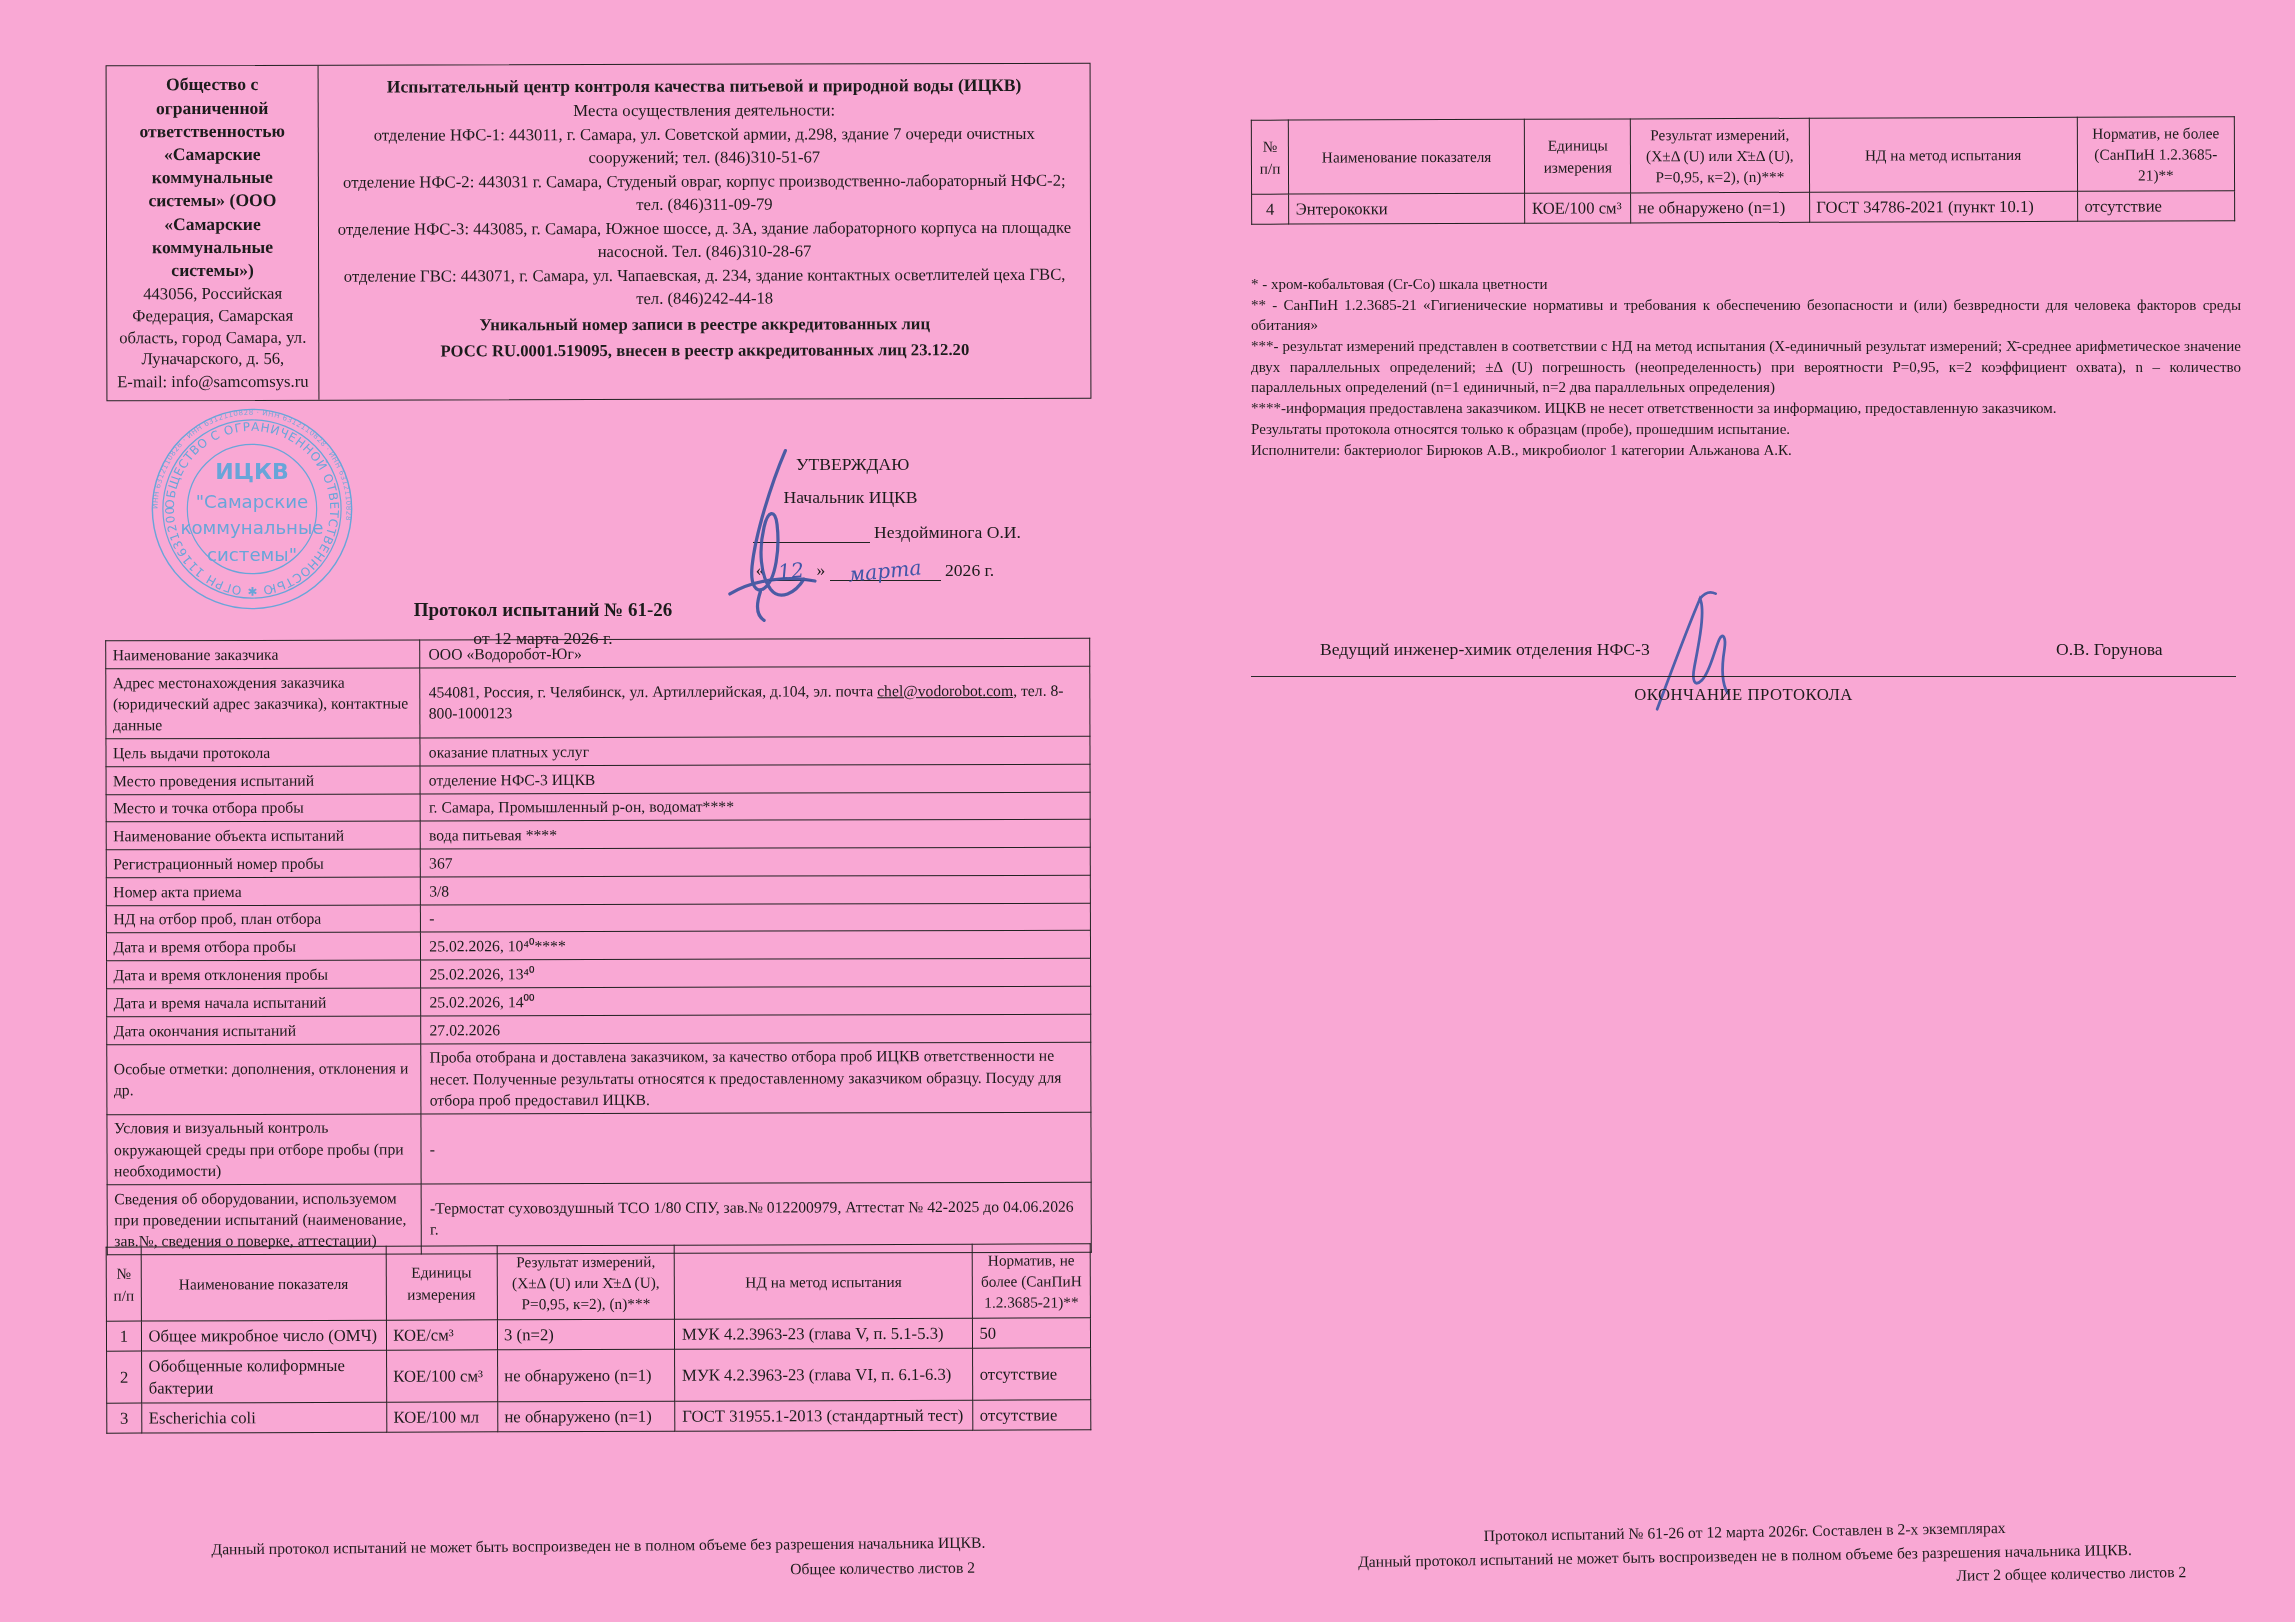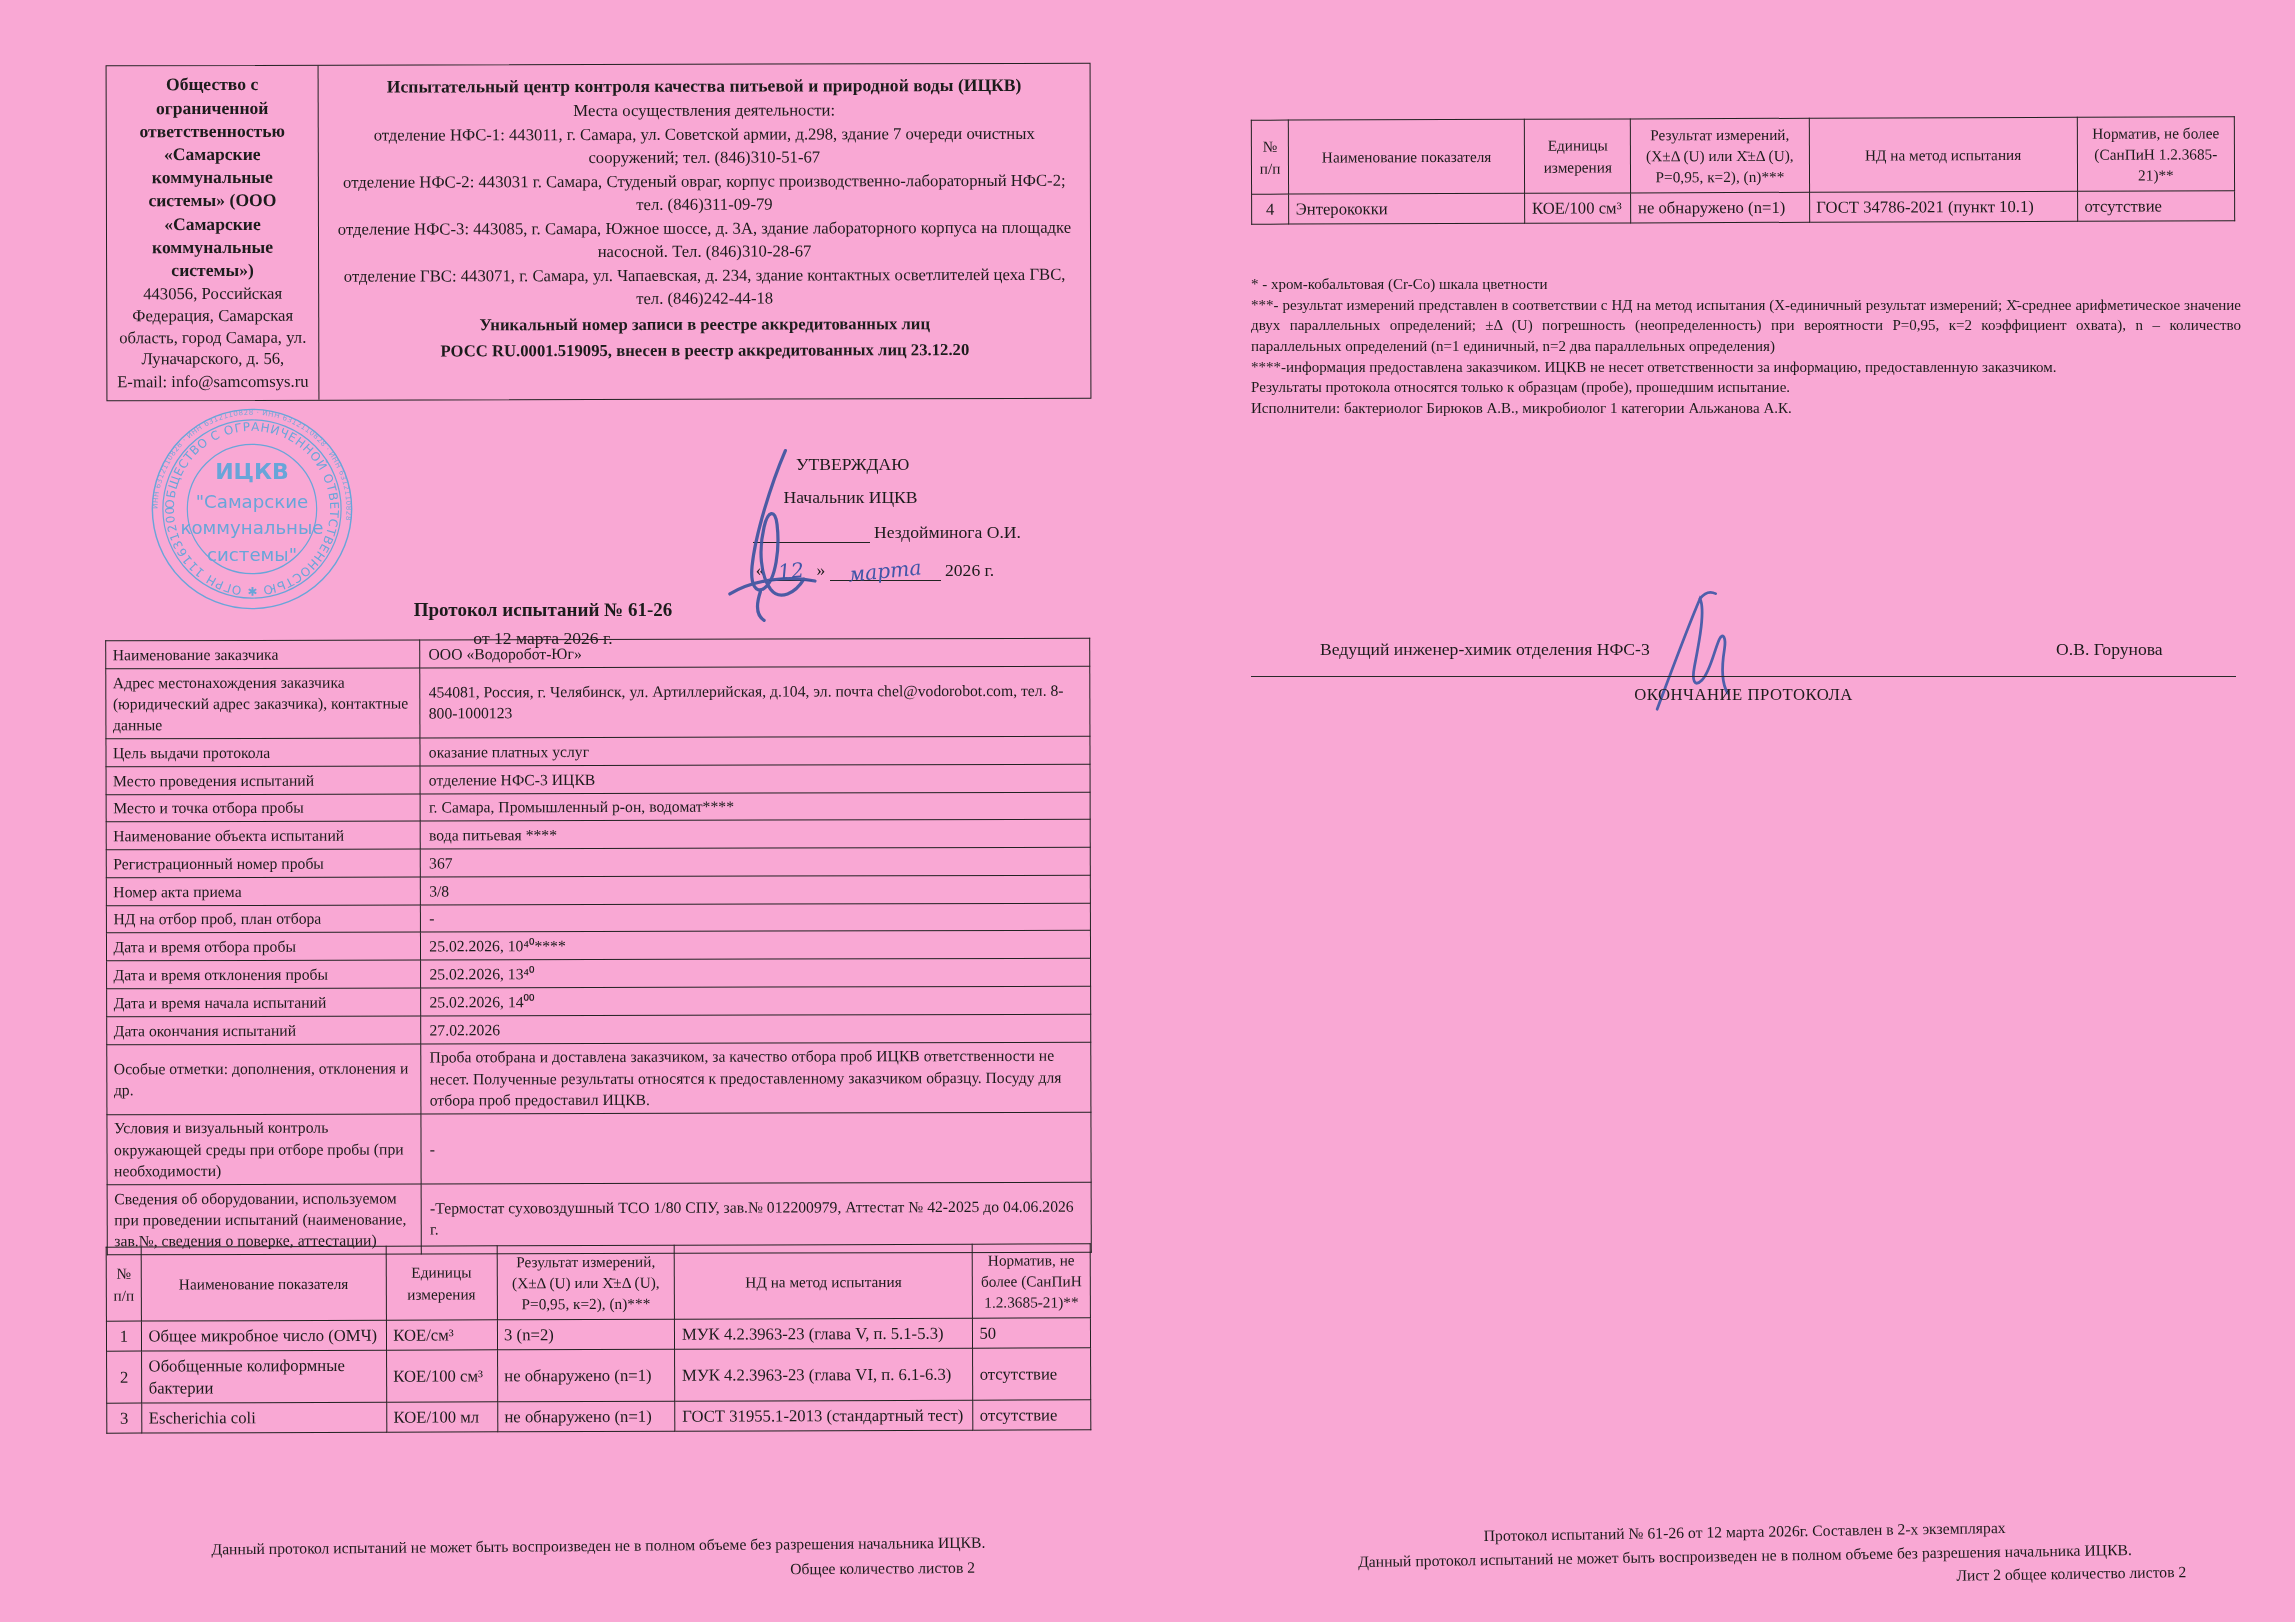--- a/index.html
+++ b/index.html
@@ -38,21 +38,21 @@
   
   .doc-title{position:absolute;left:254px;top:599px;width:578px;text-align:center;}
   .dt-1{font-weight:bold;font-size:19px;}
   .dt-2{font-size:17.6px;margin-top:7.4px;}
   
   .info-table{position:absolute;left:106px;top:639px;width:985px;border-collapse:collapse;
               font-size:15.7px;line-height:1.35;transform:rotate(-0.15deg);}
   .info-table td{border:1.4px solid #222;vertical-align:middle;}
   .info-table td.lbl{width:300px;padding:2.8px 6.5px;}
   .info-table td.val{padding:2.8px 8.3px;}
-  .email{margin-top:20px;}
+  .email{text-decoration:underline;margin-top:20px;}
   
   .results{border-collapse:collapse;transform:rotate(-0.2deg);}
   .results th{border:1.4px solid #222;font-weight:normal;font-size:15.3px;line-height:1.4;
               padding:4.6px 4.6px;text-align:center;vertical-align:middle;}
   .results td{border:1.4px solid #222;font-size:16.7px;line-height:1.3;padding:3.7px 6.5px;vertical-align:middle;}
   .results .c-num{text-align:center;}
   .results1{position:absolute;left:106px;top:1245px;width:985px;}
   .results2{position:absolute;left:1251px;top:118px;width:984px;}
   
   .footer1{position:absolute;left:106px;top:1537px;width:985px;font-size:15.7px;transform:rotate(-0.5deg);}
@@ -290,20 +290,21 @@
         <td>КОЕ/100 см³</td>
         <td>не обнаружено (n=1)</td>
         <td>ГОСТ 34786-2021 (пункт 10.1)</td>
         <td>отсутствие</td>
       </tr>
     </tbody>
   </table>
 
   <div class="footnotes">
     <p>* - хром-кобальтовая (Cr-Co) шкала цветности</p>
+    <p>** - СанПиН 1.2.3685-21 «Гигиенические нормативы и требования к обеспечению безопасности и (или) безвредности для человека факторов среды обитания»</p>
     <p>***- результат измерений представлен в соответствии с НД на метод испытания (Х-единичный результат измерений; Х̄-среднее арифметическое значение двух параллельных определений; ±Δ (U) погрешность (неопределенность) при вероятности Р=0,95, к=2 коэффициент охвата), n – количество параллельных определений (n=1 единичный, n=2 два параллельных определения)</p>
     <p>****-информация предоставлена заказчиком. ИЦКВ не несет ответственности за информацию, предоставленную заказчиком.</p>
     <p>Результаты протокола относятся только к образцам (пробе), прошедшим испытание.</p>
     <p>Исполнители: бактериолог Бирюков А.В., микробиолог 1 категории Альжанова А.К.</p>
   </div>
 
   <div class="sig-row">
     <span class="sig-role">Ведущий инженер-химик отделения НФС-3</span>
     <span class="sig-name">О.В. Горунова</span>
   </div>

